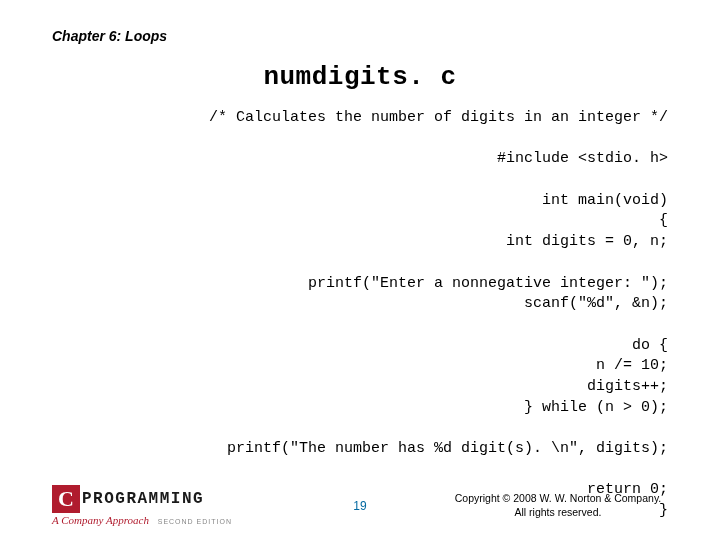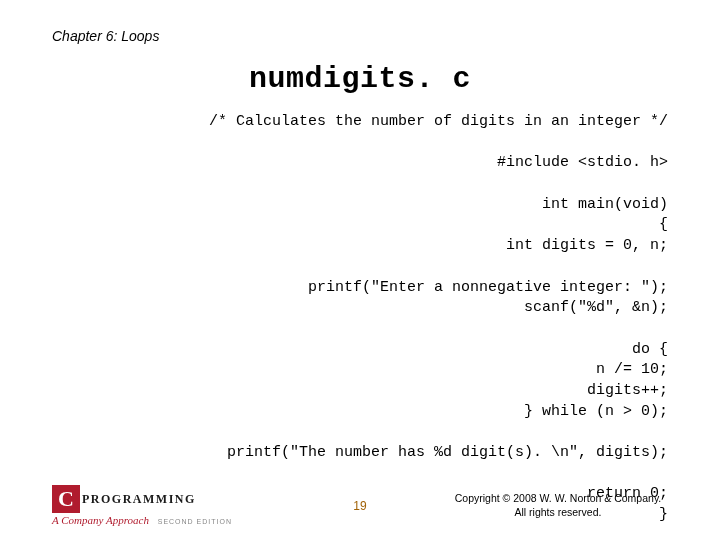--- a/index.html
+++ b/index.html
@@ -7,27 +7,27 @@
     width: 720px;
     height: 540px;
     background: #fff;
     font-family: Arial, Helvetica, sans-serif;
     position: relative;
     padding: 28px 52px 0 52px;
   }
   .chapter {
     font-size: 14px;
     font-style: italic;
-    font-weight: normal;
+    font-weight: bold;
     color: #000;
     margin-bottom: 18px;
   }
   .title {
     font-family: "Courier New", Courier, monospace;
-    font-size: 30px;
+    font-size: 26px;
     font-weight: bold;
     text-align: center;
     margin-bottom: 16px;
     letter-spacing: 0.5px;
   }
   .code {
     font-family: "Courier New", Courier, monospace;
     font-size: 15px;
     white-space: pre;
     line-height: 1.38;
@@ -59,44 +59,44 @@
     color: #fff;
     font-family: Georgia, serif;
     font-weight: bold;
     font-size: 22px;
     display: flex;
     align-items: center;
     justify-content: center;
     margin-right: 2px;
   }
   .logo-text {
-    font-family: Liberation Serif, serif;
+    font-family: Liberation Mono, monospace;
     font-weight: 900;
-    font-size: 12px;
+    font-size: 16px;
     letter-spacing: 1.5px;
     color: #1a1a1a;
   }
   .logo-sub {
     font-family: Georgia, 'Times New Roman', serif;
     font-style: italic;
     font-size: 11px;
     color: #b01c2e;
     margin-top: 2px;
   }
   .logo-ed {
     font-family: Arial, sans-serif;
     font-size: 7px;
     letter-spacing: 1px;
     color: #888;
     margin-left: 6px;
     font-style: normal;
   }
   .pagenum {
     font-size: 12px;
-    color: #a16207;
+    color: #0369a1;
     position: absolute;
     left: 50%;
     transform: translateX(-50%);
     text-align: right;
   }
   .copyright {
     font-size: 10.5px;
     color: #000;
     line-height: 1.3;
     text-align: center;

